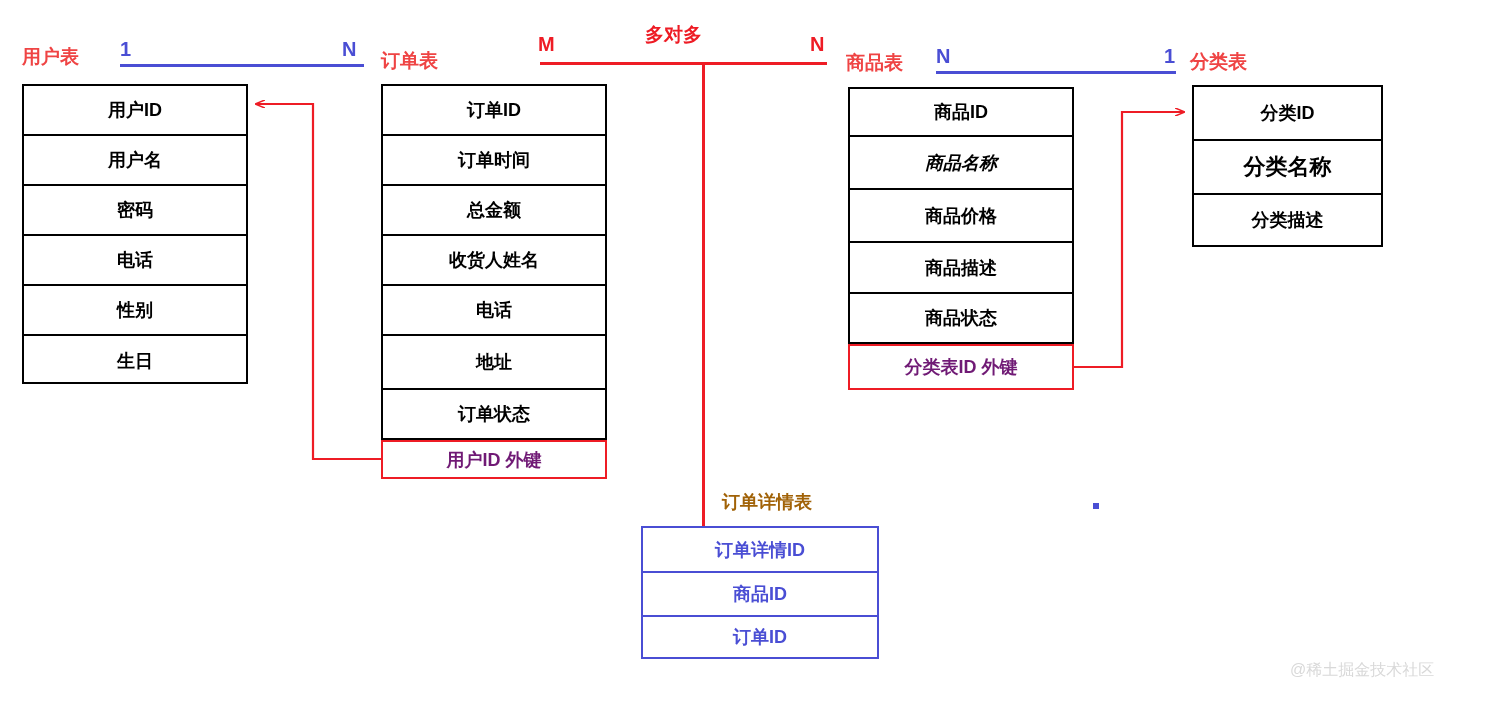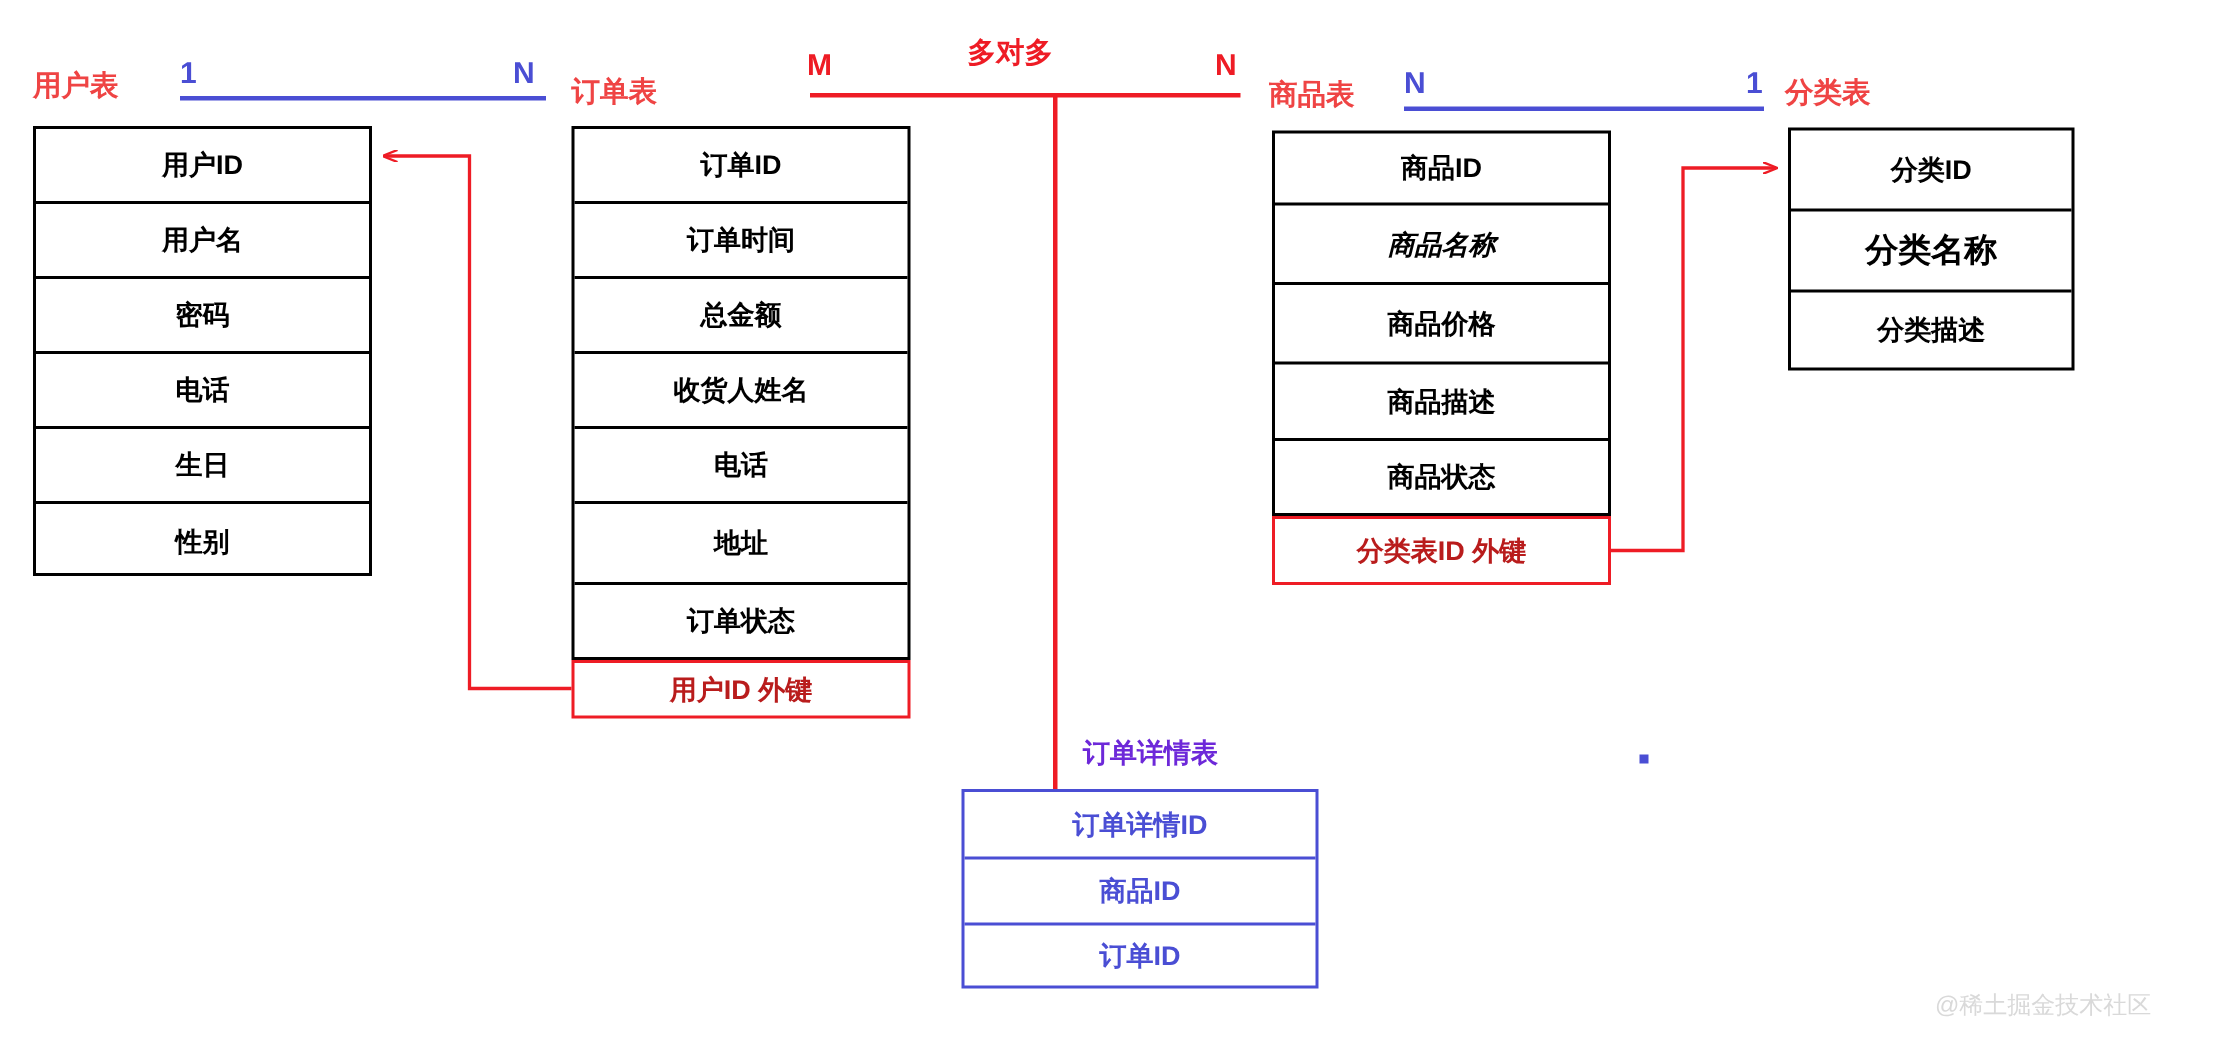--- a/index.html
+++ b/index.html
@@ -20,33 +20,33 @@
     font-weight:bold;
     white-space:nowrap;
   }
   
   .t-black{border:2px solid #000;}
   .t-black .row{border-bottom:2px solid #000;color:#000;}
   .t-black .row:last-child{border-bottom:none;}
   
   .row.fk{
     border:2px solid #ee1c25 !important;
-    color:#b91c1c;
+    color:#701a75;
     position:absolute;left:-2px;box-sizing:border-box;
   }
   
   .t-blue{border:2px solid #4a4ed4;margin-left:20px;}
   .t-blue .row{border-bottom:2px solid #4a4ed4;color:#4a4ed4;}
   .t-blue .row:last-child{border-bottom:none;}
 
   
   .caption{
     position:absolute;font-weight:bold;color:#ef4444;white-space:nowrap;
   }
-  .caption.blue{color:#6d28d9;}
+  .caption.blue{color:#a16207;}
 
   
   .card{
     position:absolute;font-weight:bold;white-space:nowrap;
   }
   .card.b{color:#4a4ed4;}
   .card.r{color:#ee1c25;}
 
   
   .relline{position:absolute;height:0;border-top:3px solid #4a4ed4;}
@@ -105,22 +105,22 @@
     <path d="M381,459 L313,459 L313,104 L256,104" fill="none" stroke="#ee1c25" stroke-width="2.2" marker-end="url(#arrL)"></path>
 
     <path d="M1072,367 L1122,367 L1122,112 L1184,112" fill="none" stroke="#ee1c25" stroke-width="2.2" marker-end="url(#arrR)"></path>
   </svg>
 
   <div class="table t-black" style="left:22px;top:84px;width:226px;height:300px;">
     <div class="row" style="height:50px;font-size:18px;">用户ID</div>
     <div class="row" style="height:50px;font-size:18px;">用户名</div>
     <div class="row" style="height:50px;font-size:18px;">密码</div>
     <div class="row" style="height:50px;font-size:18px;">电话</div>
+    <div class="row" style="height:50px;font-size:18px;">性别</div>
     <div class="row" style="height:50px;font-size:18px;">生日</div>
-    <div class="row" style="height:50px;font-size:18px;">性别</div>
   </div>
 
   <div class="table t-black" style="left:381px;top:84px;width:226px;height:356px;">
     <div class="row" style="height:50px;font-size:18px;">订单ID</div>
     <div class="row" style="height:50px;font-size:18px;">订单时间</div>
     <div class="row" style="height:50px;font-size:18px;">总金额</div>
     <div class="row" style="height:50px;font-size:18px;">收货人姓名</div>
     <div class="row" style="height:50px;font-size:18px;">电话</div>
     <div class="row" style="height:54px;font-size:18px;">地址</div>
     <div class="row" style="height:48px;font-size:18px;">订单状态</div>

